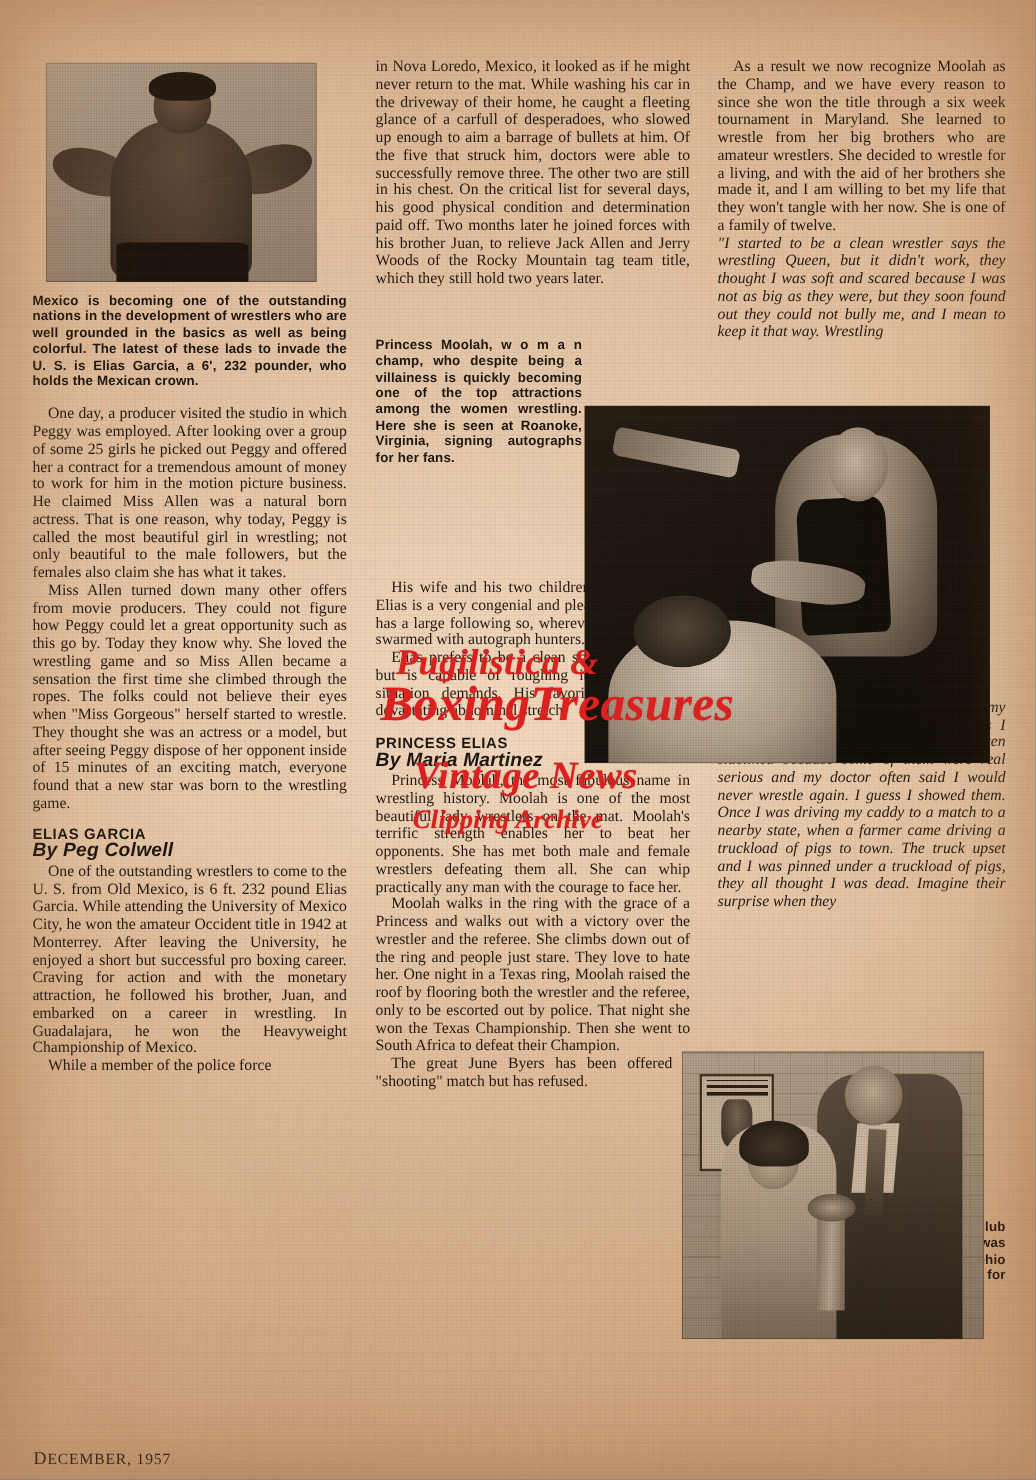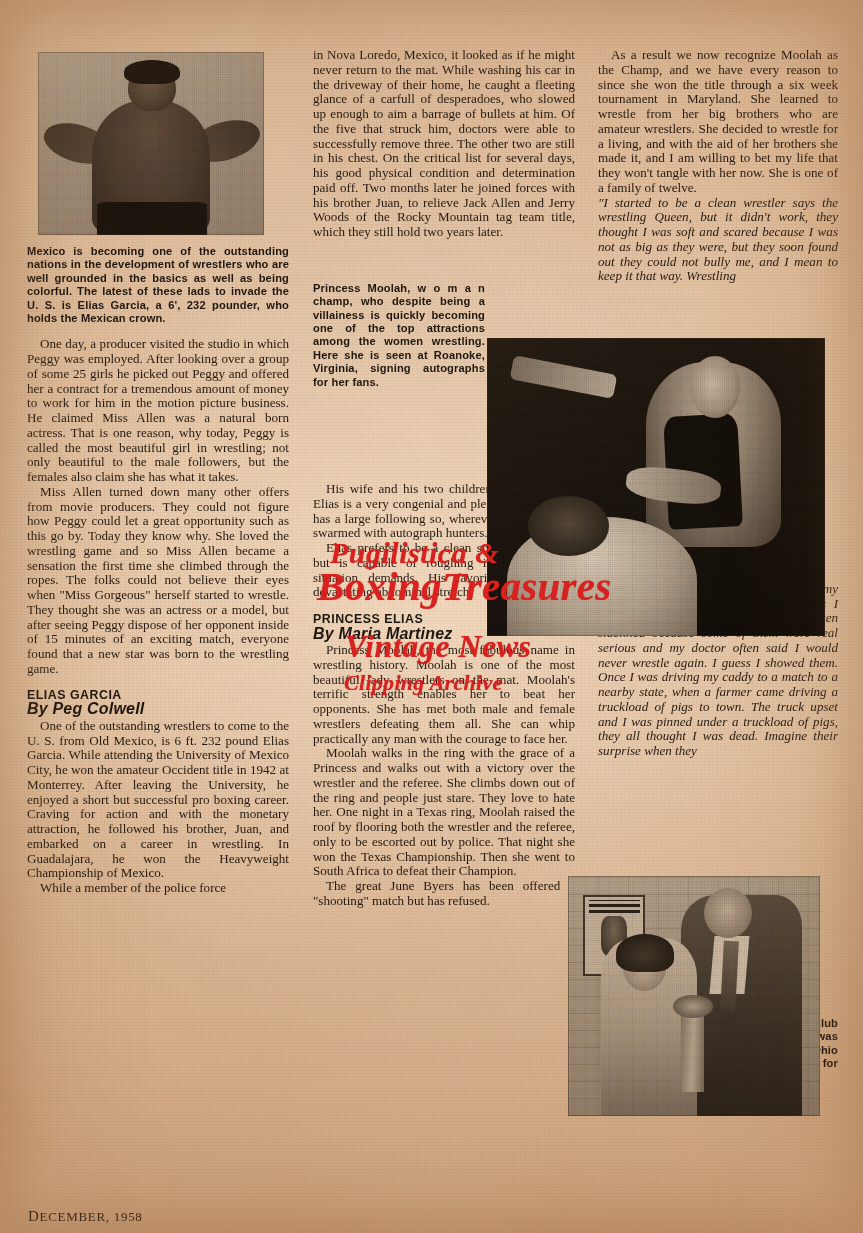--- a/index.html
+++ b/index.html
@@ -352,21 +352,21 @@
       <div class="gr-manhead"></div>
       <div class="gr-woman"></div>
       <div class="gr-whead"></div>
       <div class="gr-whair"></div>
       <div class="gr-trophy"></div>
       <div class="halftone"></div>
       <div class="sepia"></div>
       <div class="ph-border"></div>
     </div>
 
-    <div class="footer-date"><span class="big">D</span><span>ECEMBER, 1958</span></div>
+    <div class="footer-date"><span class="big">D</span><span>ECEMBER, 1957</span></div>
 
     <div class="page-num">37</div>
 
   </div>
 
   <div class="wm">
     <div id="wm-l1" style="color: rgb(224, 32, 32);">Pugilistica &amp;</div>
     <div id="wm-l2" style="color: rgb(224, 32, 32);">BoxingTreasures</div>
     <div id="wm-l3" style="color: rgb(224, 32, 32);">Vintage News</div>
     <div id="wm-l4" style="color: rgb(224, 32, 32);">Clipping Archive</div>

